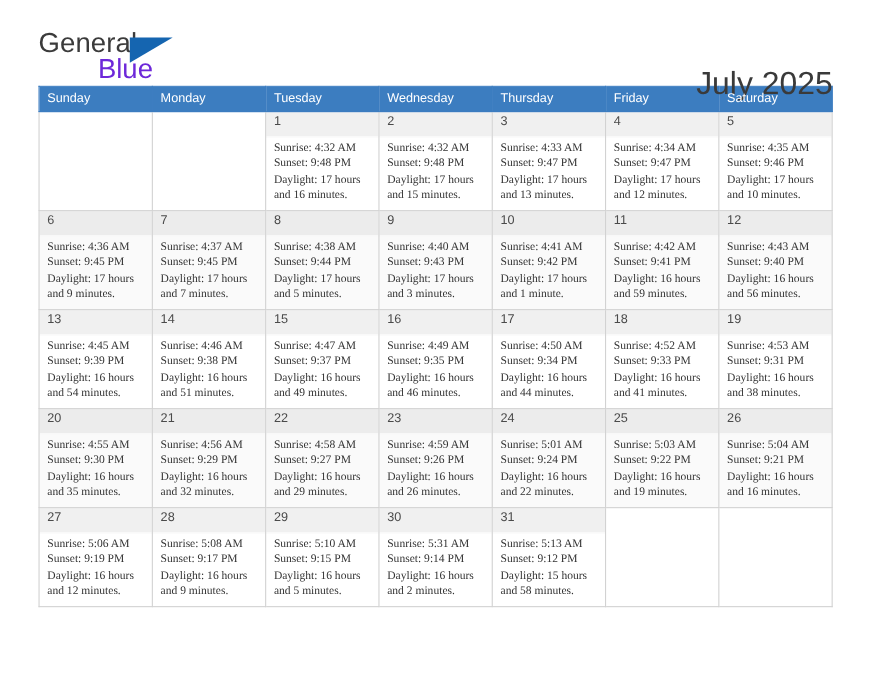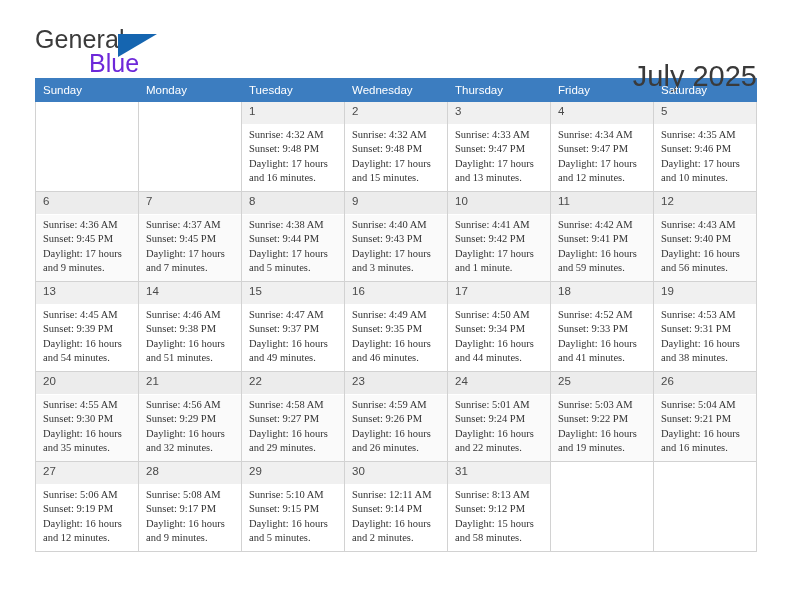--- a/index.html
+++ b/index.html
@@ -503,32 +503,32 @@
               <div>Sunset: 9:15 PM</div>
               <div>Daylight: 16 hours</div>
               <div>and 5 minutes.</div>
             </div>
           </td>
           <td>
             <div class="cell-head">
               <span class="daynum">30</span>
             </div>
             <div class="info">
-              <div>Sunrise: 12:11 AM</div>
+              <div>Sunrise: 5:31 AM</div>
               <div>Sunset: 9:14 PM</div>
               <div>Daylight: 16 hours</div>
               <div>and 2 minutes.</div>
             </div>
           </td>
           <td>
             <div class="cell-head">
               <span class="daynum">31</span>
             </div>
             <div class="info">
-              <div>Sunrise: 8:13 AM</div>
+              <div>Sunrise: 5:13 AM</div>
               <div>Sunset: 9:12 PM</div>
               <div>Daylight: 15 hours</div>
               <div>and 58 minutes.</div>
             </div>
           </td>
           <td class="empty">
             <div class="cell-head">&nbsp;</div>
           </td>
           <td class="empty">
             <div class="cell-head">&nbsp;</div>

